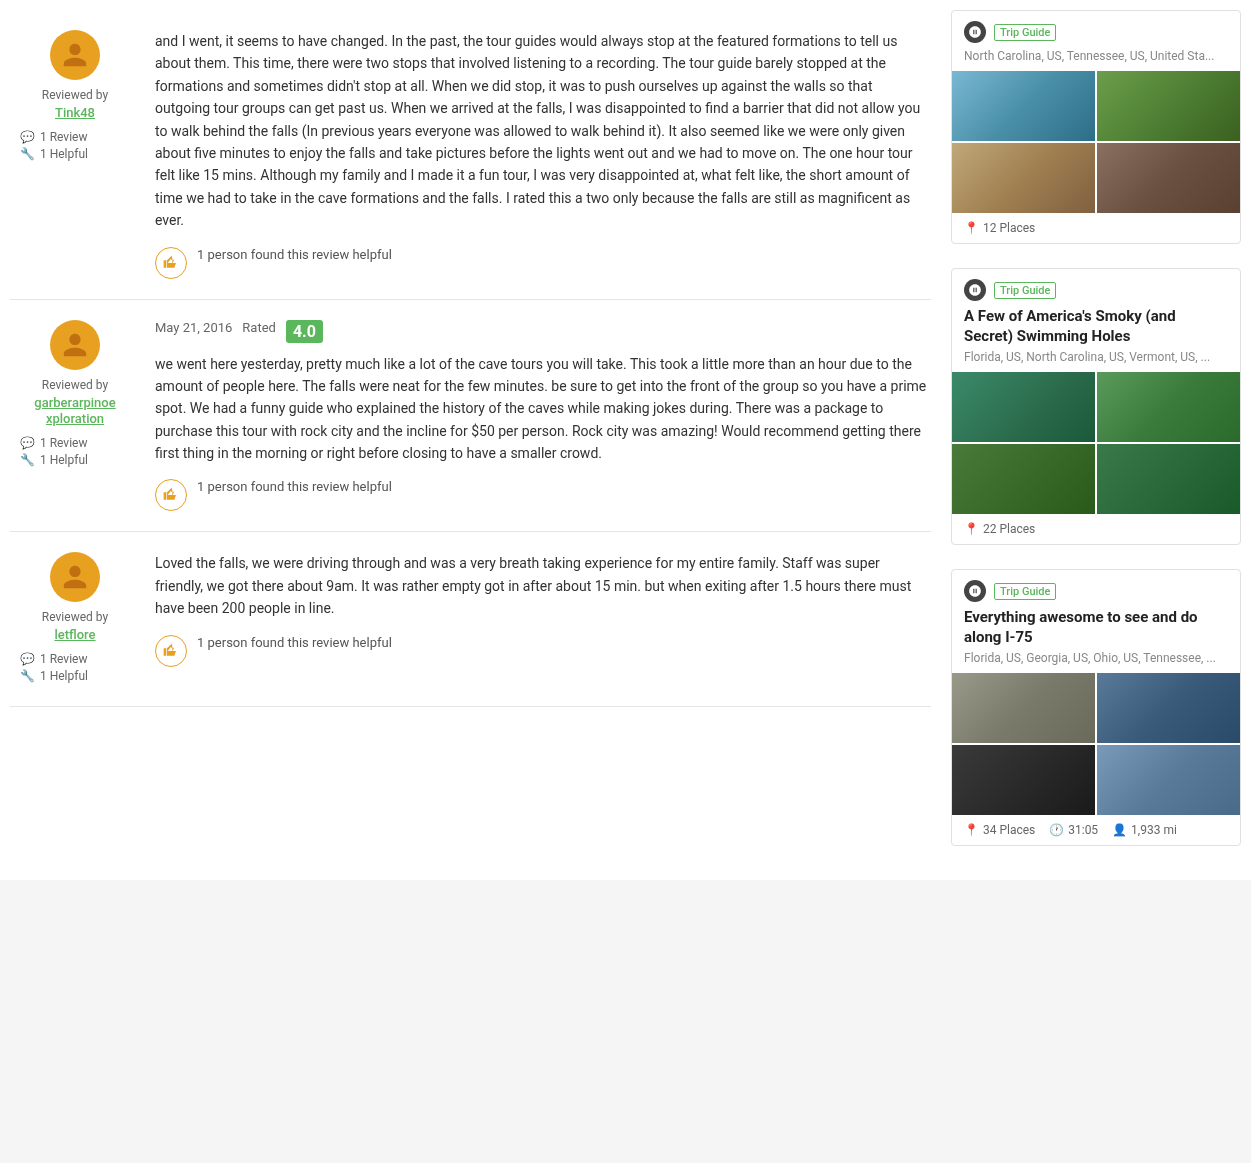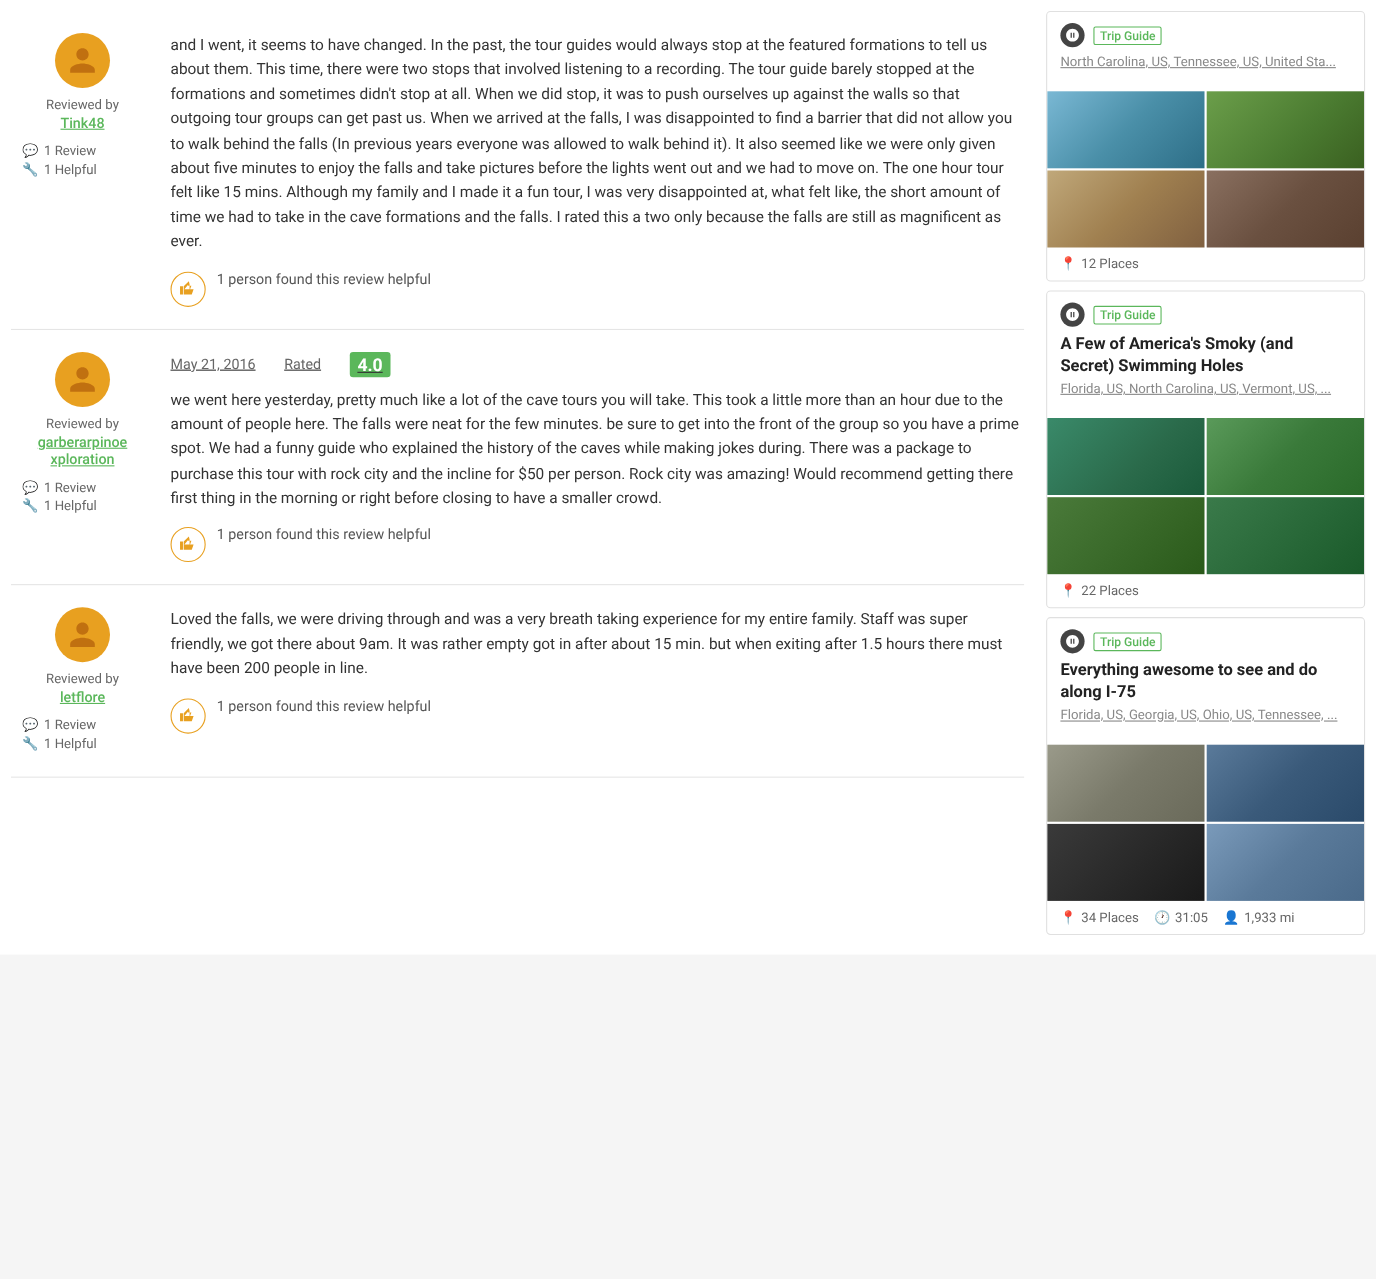--- a/index.html
+++ b/index.html
@@ -82,24 +82,23 @@
     .stat-icon {
       font-size: 12px;
       color: #999;
     }
 
     .review-body {
       flex: 1;
     }
     .review-meta {
       display: flex;
-      align-items: center;
-      gap: 26px;
+      align-items: flex-start;
+      gap: 10px;
       margin-bottom: 10px;
-      text-decoration: underline;
     }
     .review-date {
       font-size: 13px;
       color: #666;
     }
     .rated-label {
       font-size: 13px;
       color: #666;
     }
     .rating-badge {
@@ -140,21 +139,21 @@
     .helpful-text {
       font-size: 13px;
       color: #555;
     }
 
     
     .trip-guide-card {
       background: #fff;
       border: 1px solid #e0e0e0;
       border-radius: 4px;
-      margin-bottom: 8px;
+      margin-bottom: 24px;
       overflow: hidden;
     }
     .trip-guide-header {
       padding: 10px 12px 6px;
       display: flex;
       align-items: center;
       gap: 8px;
     }
     .trip-guide-logo {
       width: 22px;
@@ -180,24 +179,23 @@
       font-weight: 500;
     }
     .trip-guide-title {
       padding: 0 12px 4px;
       font-size: 15px;
       font-weight: bold;
       color: #222;
       line-height: 1.3;
     }
     .trip-guide-subtitle {
-      padding: 0 12px 20px;
+      padding: 0 12px 8px;
       font-size: 12px;
       color: #888;
-      text-decoration: underline;
     }
     .trip-guide-images {
       display: grid;
       grid-template-columns: 1fr 1fr;
       grid-template-rows: 70px 70px;
       gap: 2px;
       margin: 0 0 0 0;
     }
     .trip-guide-img {
       background: #ccc;

